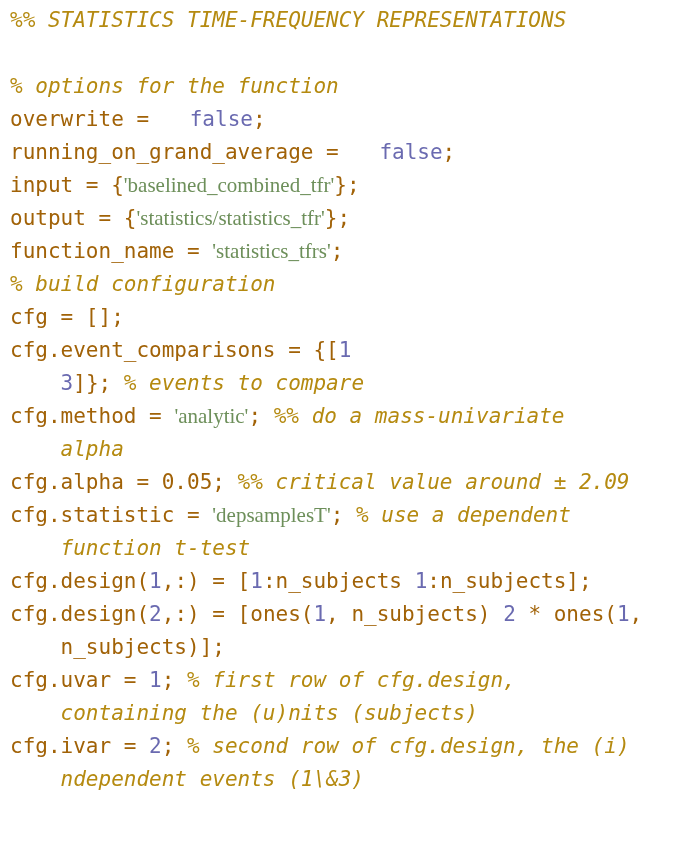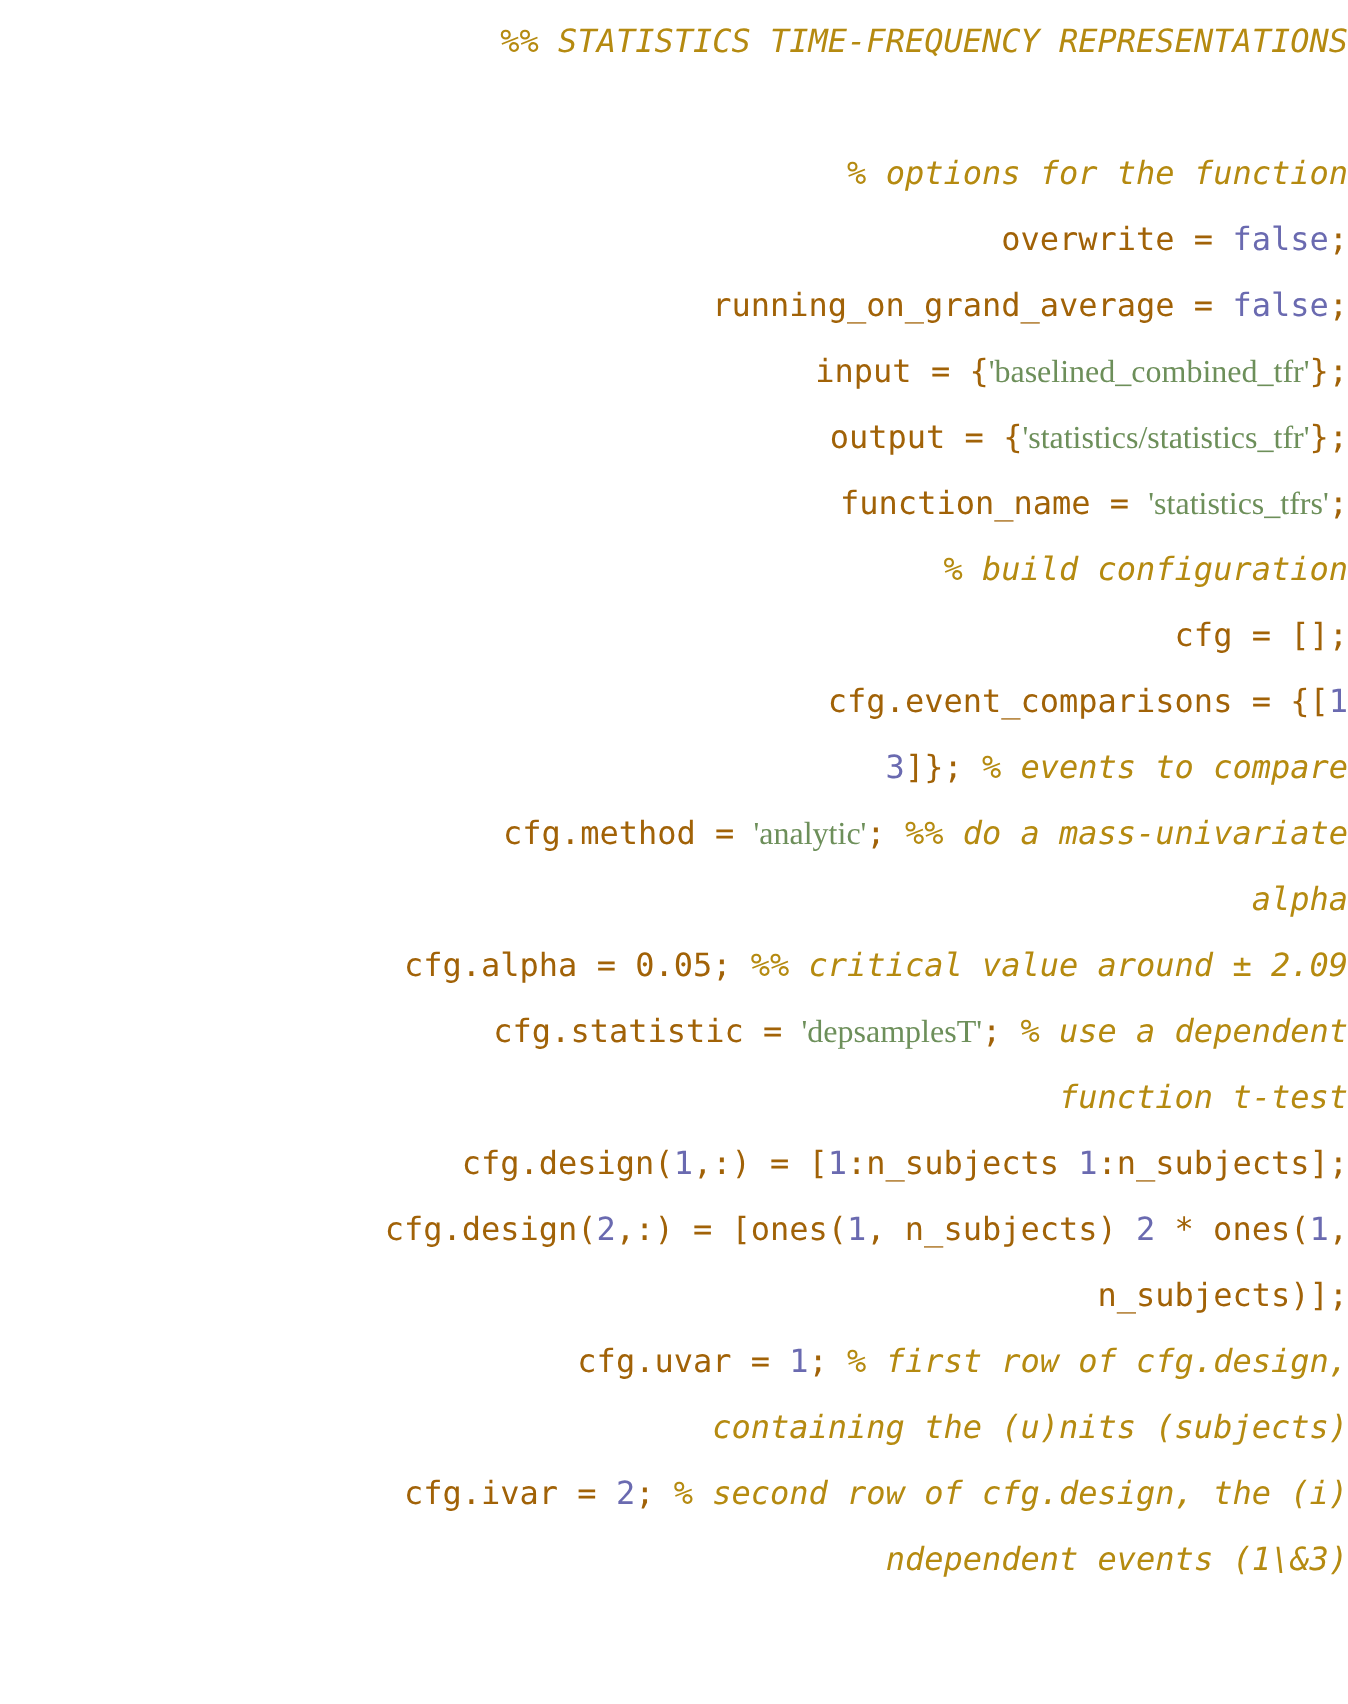--- a/index.html
+++ b/index.html
@@ -14,31 +14,30 @@
     font-family: "DejaVu Sans Mono", "Liberation Mono", monospace;
   }
   #listing {
     padding: 4px 0 0 10px;
     box-sizing: border-box;
   }
   .ln {
     height: 33px;
     line-height: 33px;
     white-space: pre;
-    font-size: 16px;
+    font-size: 21px;
     letter-spacing: 0px;
     color: #3a3a3a;
-    text-align: right;
   }
   .ln.blank { color: transparent; }
   .tok { white-space: pre; }
   .t-plain   { color: #a16207; }
   .t-comment { color: #b58a10; font-style: italic; }
   .t-string  { color: #6d8f5a; font-family: Liberation Serif, serif; }
-  .t-keyword { color: #6a6ab0; }
+  .t-keyword { color: #6a6ab0; margin-left: 28px; }
   .t-number  { color: #6a6ab0; }
 </style>
 </head>
 <body>
 
 <div id="listing">
     <div class="ln"><span class="tok t-comment">%% STATISTICS TIME-FREQUENCY REPRESENTATIONS</span></div>
     <div class="ln blank">&nbsp;</div>
     <div class="ln"><span class="tok t-comment">% options for the function</span></div>
     <div class="ln"><span class="tok t-plain">overwrite = </span><span class="tok t-keyword">false</span><span class="tok t-plain">;</span></div>

